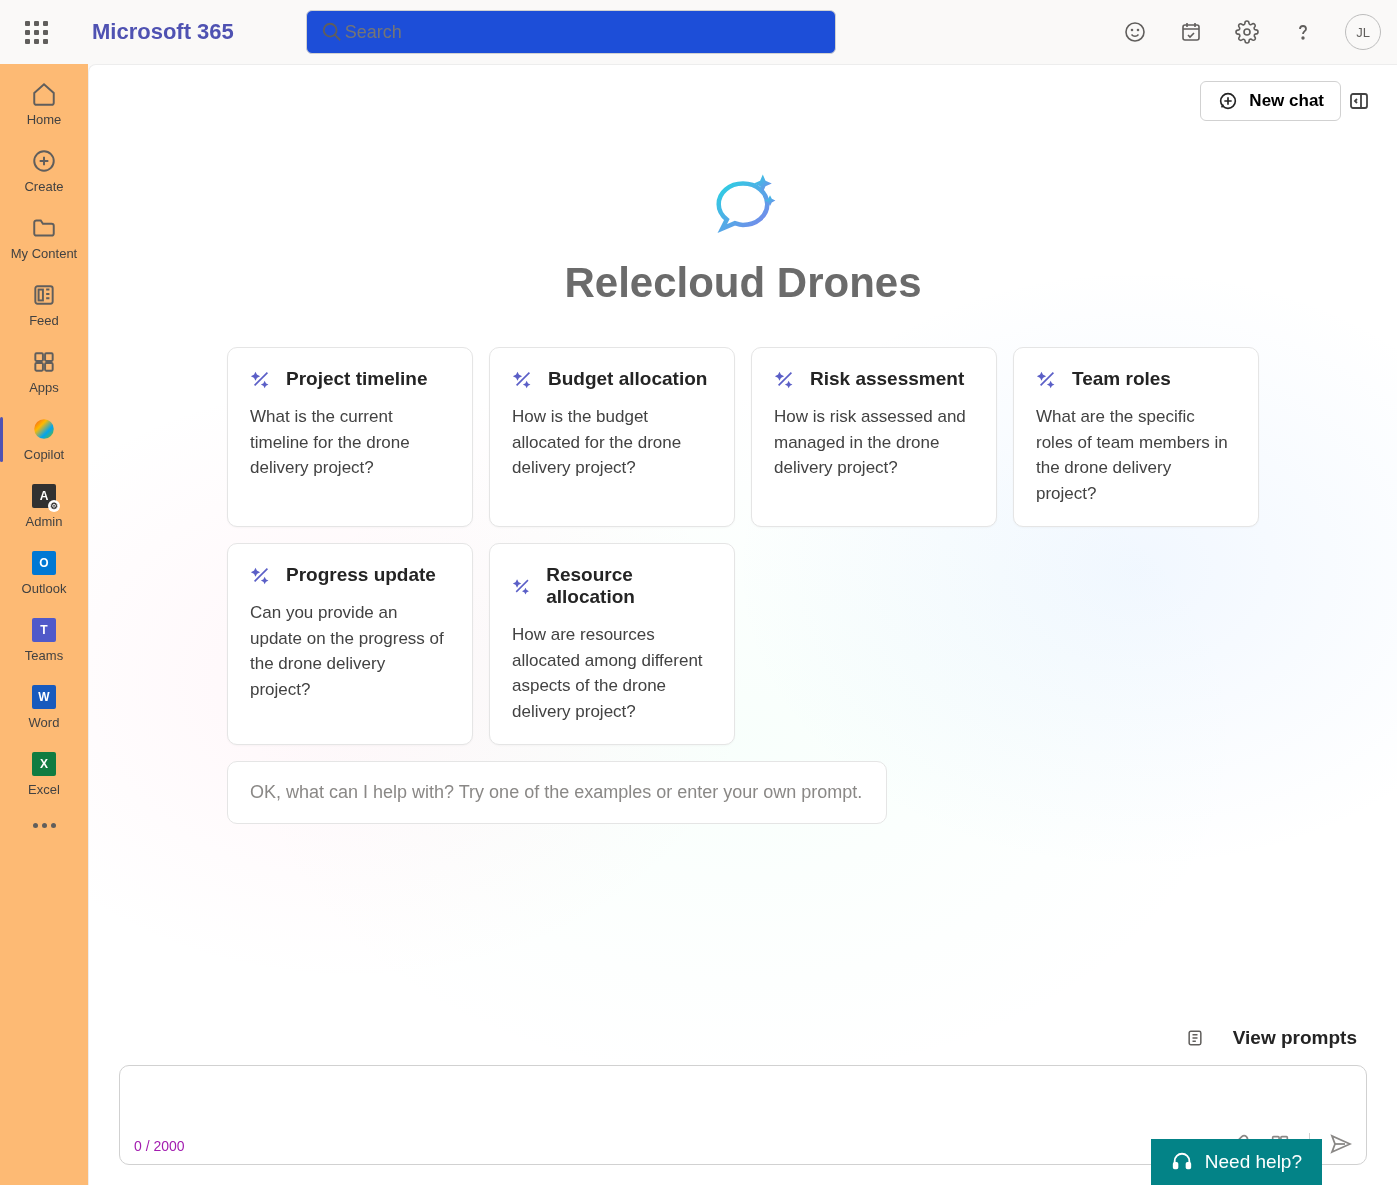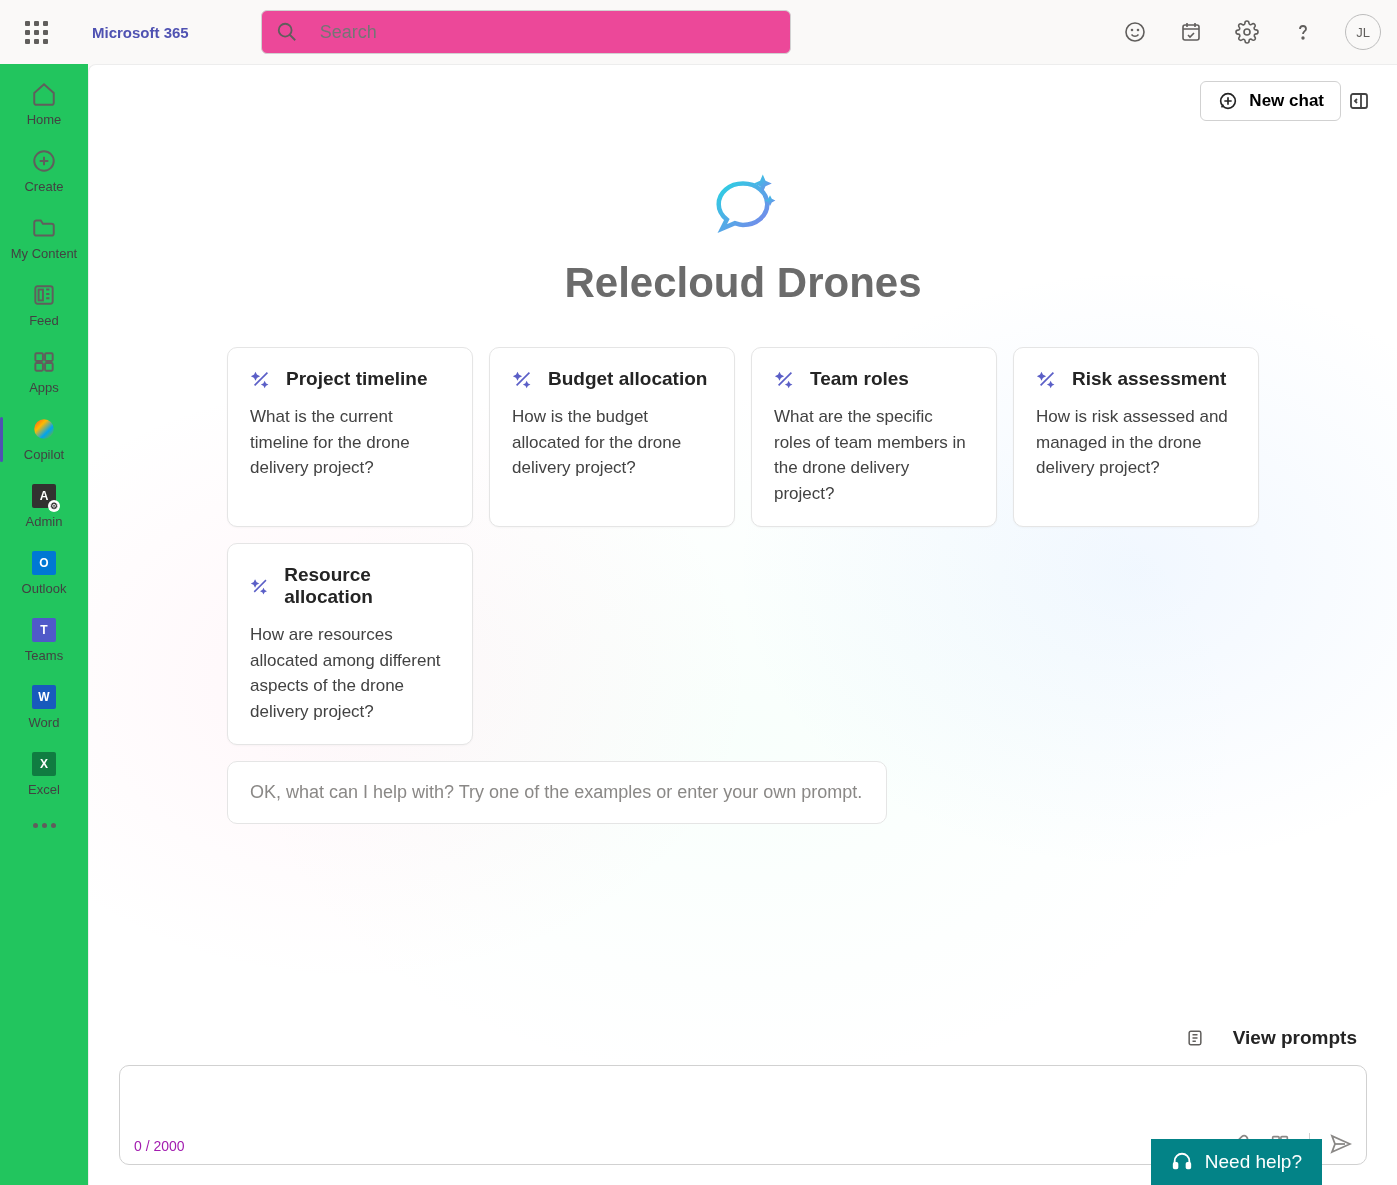--- a/index.html
+++ b/index.html
@@ -36,36 +36,36 @@
       cursor: pointer;
     }
     .waffle-dot {
       width: 5px;
       height: 5px;
       background: #605e5c;
       border-radius: 1px;
     }
     .brand {
       color: #4f52b2;
-      font-size: 15px;
+      font-size: 22px;
       font-weight: 600;
       margin-left: 24px;
       margin-right: 60px;
       cursor: pointer;
     }
     .search-box {
       flex: 0 0 530px;
       height: 44px;
-      background: #ec4899;
+      background: #1d4ed8;
       border: 1px solid #d1d1d1;
       border-radius: 6px;
       display: flex;
       align-items: center;
       padding: 0 14px;
-      gap: 22px;
+      gap: 2px;
     }
     .search-box input {
       border: none;
       outline: none;
       font-size: 18px;
       flex: 1;
       background: transparent;
     }
     .header-spacer {
       flex: 1;
@@ -94,21 +94,21 @@
       cursor: pointer;
     }
     
     .layout {
       display: flex;
       height: calc(100% - 64px);
     }
     
     .sidebar {
       width: 88px;
-      background: #22c55e;
+      background: #fdba74;
       display: flex;
       flex-direction: column;
       align-items: center;
       padding-top: 8px;
       gap: 2px;
       overflow-y: auto;
     }
     .side-item {
       width: 80px;
       display: flex;
@@ -569,34 +569,45 @@
         </div>
         <div class="card-body">How is the budget allocated for the drone delivery project?</div>
       </div>
       <div class="card">
         <div class="card-head">
           <svg width="22" height="22" viewBox="0 0 24 24" fill="none" stroke="#5b5fc7" stroke-width="1.8">
               <path d="M5 19L19 5"></path>
               <path d="M6 6l1 2 2 1-2 1-1 2-1-2-2-1 2-1z" fill="#5b5fc7"></path>
               <path d="M16 16l.7 1.4 1.4.7-1.4.7-.7 1.4-.7-1.4-1.4-.7 1.4-.7z" fill="#5b5fc7"></path>
             </svg>
-          <span class="card-title">Team roles</span>
-        </div>
-        <div class="card-body">What are the specific roles of team members in the drone delivery project?</div>
+          <span class="card-title">Risk assessment</span>
+        </div>
+        <div class="card-body">How is risk assessed and managed in the drone delivery project?</div>
       </div>
       <div class="card">
         <div class="card-head">
           <svg width="22" height="22" viewBox="0 0 24 24" fill="none" stroke="#5b5fc7" stroke-width="1.8">
               <path d="M5 19L19 5"></path>
               <path d="M6 6l1 2 2 1-2 1-1 2-1-2-2-1 2-1z" fill="#5b5fc7"></path>
               <path d="M16 16l.7 1.4 1.4.7-1.4.7-.7 1.4-.7-1.4-1.4-.7 1.4-.7z" fill="#5b5fc7"></path>
             </svg>
-          <span class="card-title">Risk assessment</span>
-        </div>
-        <div class="card-body">How is risk assessed and managed in the drone delivery project?</div>
+          <span class="card-title">Team roles</span>
+        </div>
+        <div class="card-body">What are the specific roles of team members in the drone delivery project?</div>
+      </div>
+      <div class="card">
+        <div class="card-head">
+          <svg width="22" height="22" viewBox="0 0 24 24" fill="none" stroke="#5b5fc7" stroke-width="1.8">
+              <path d="M5 19L19 5"></path>
+              <path d="M6 6l1 2 2 1-2 1-1 2-1-2-2-1 2-1z" fill="#5b5fc7"></path>
+              <path d="M16 16l.7 1.4 1.4.7-1.4.7-.7 1.4-.7-1.4-1.4-.7 1.4-.7z" fill="#5b5fc7"></path>
+            </svg>
+          <span class="card-title">Progress update</span>
+        </div>
+        <div class="card-body">Can you provide an update on the progress of the drone delivery project?</div>
       </div>
       <div class="card">
         <div class="card-head">
           <svg width="22" height="22" viewBox="0 0 24 24" fill="none" stroke="#5b5fc7" stroke-width="1.8">
               <path d="M5 19L19 5"></path>
               <path d="M6 6l1 2 2 1-2 1-1 2-1-2-2-1 2-1z" fill="#5b5fc7"></path>
               <path d="M16 16l.7 1.4 1.4.7-1.4.7-.7 1.4-.7-1.4-1.4-.7 1.4-.7z" fill="#5b5fc7"></path>
             </svg>
           <span class="card-title">Resource allocation</span>
         </div>

